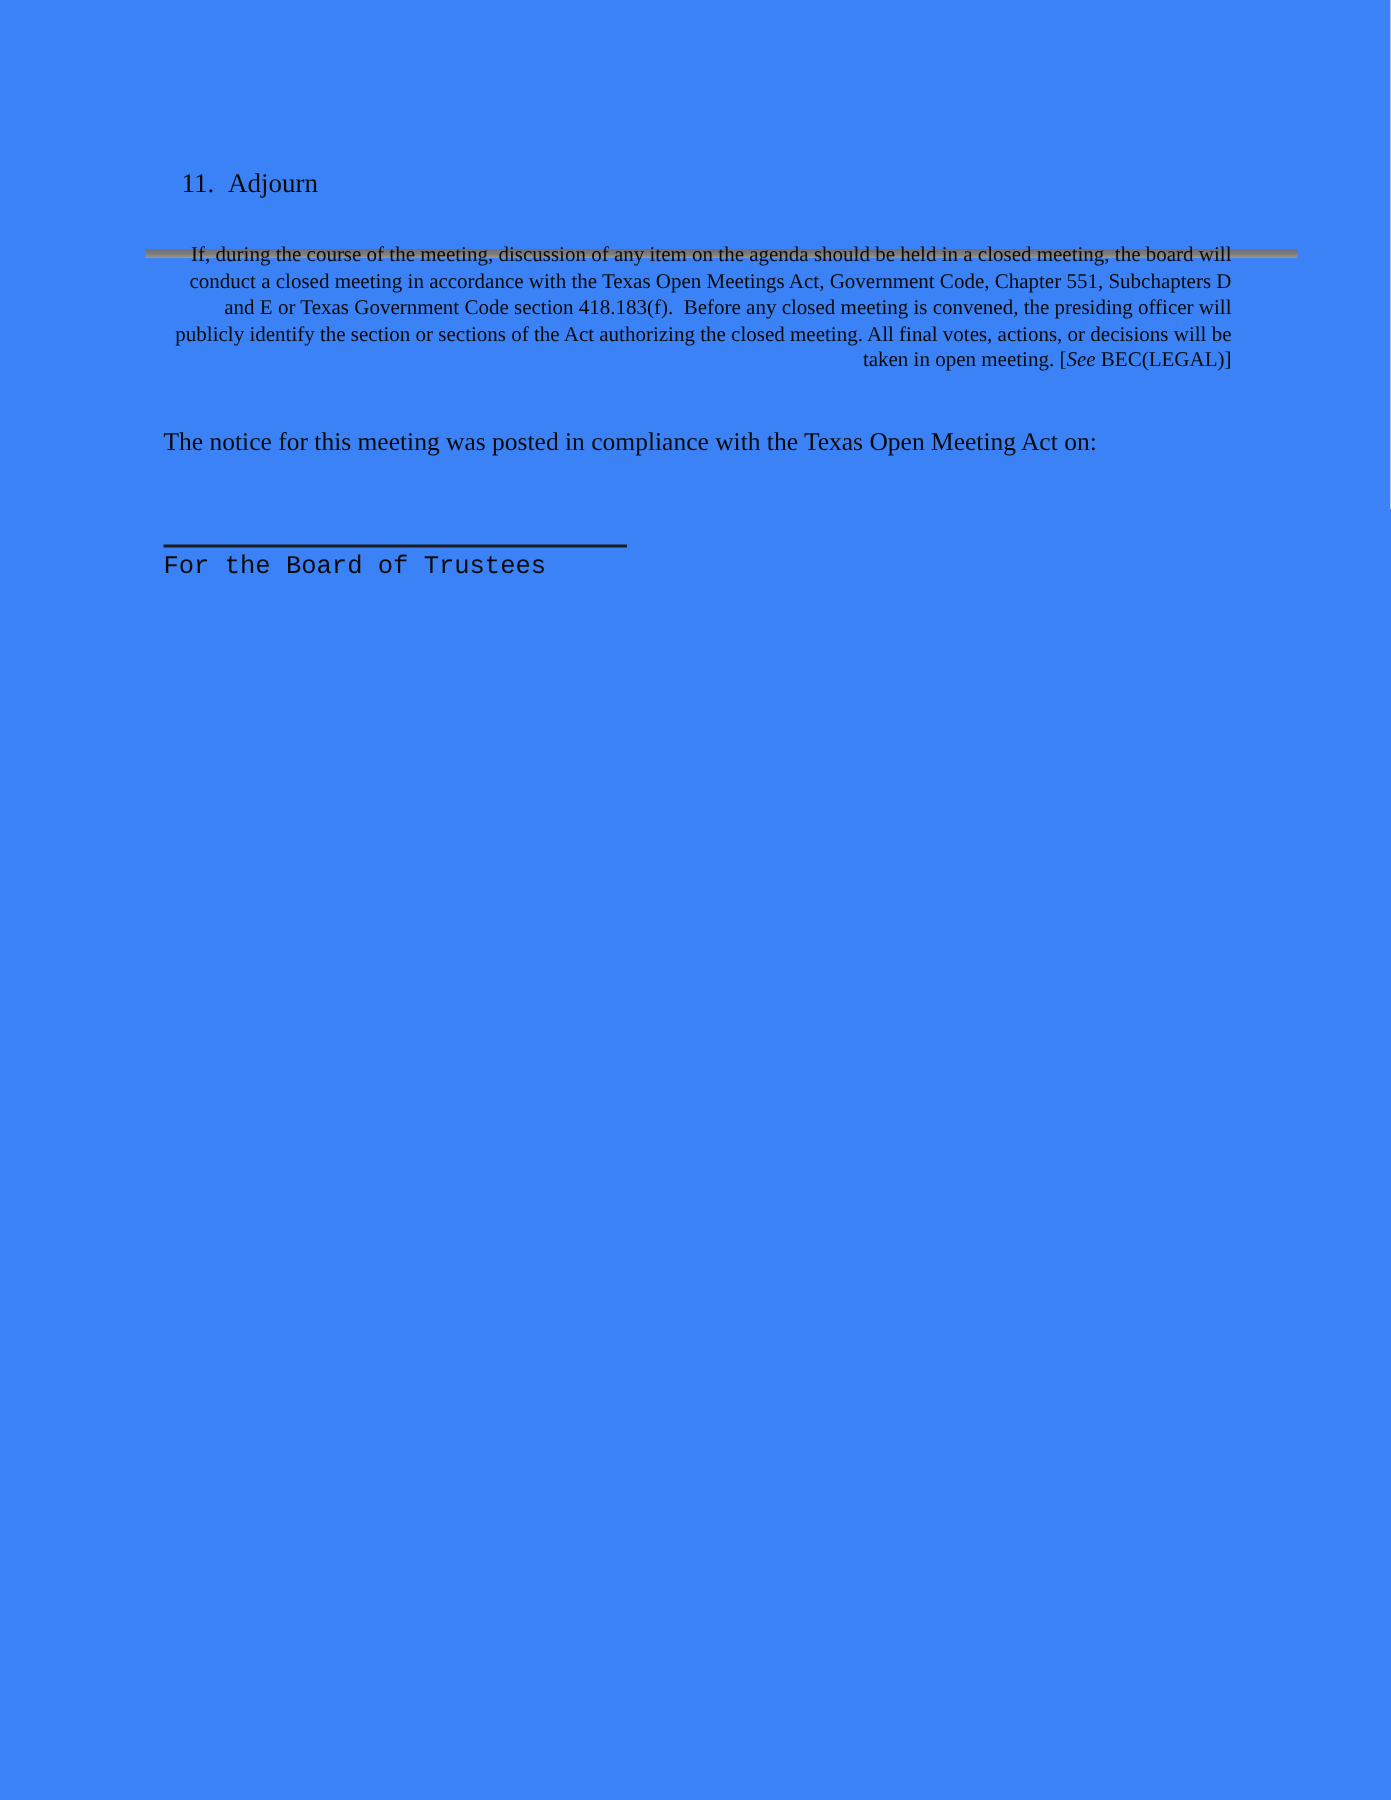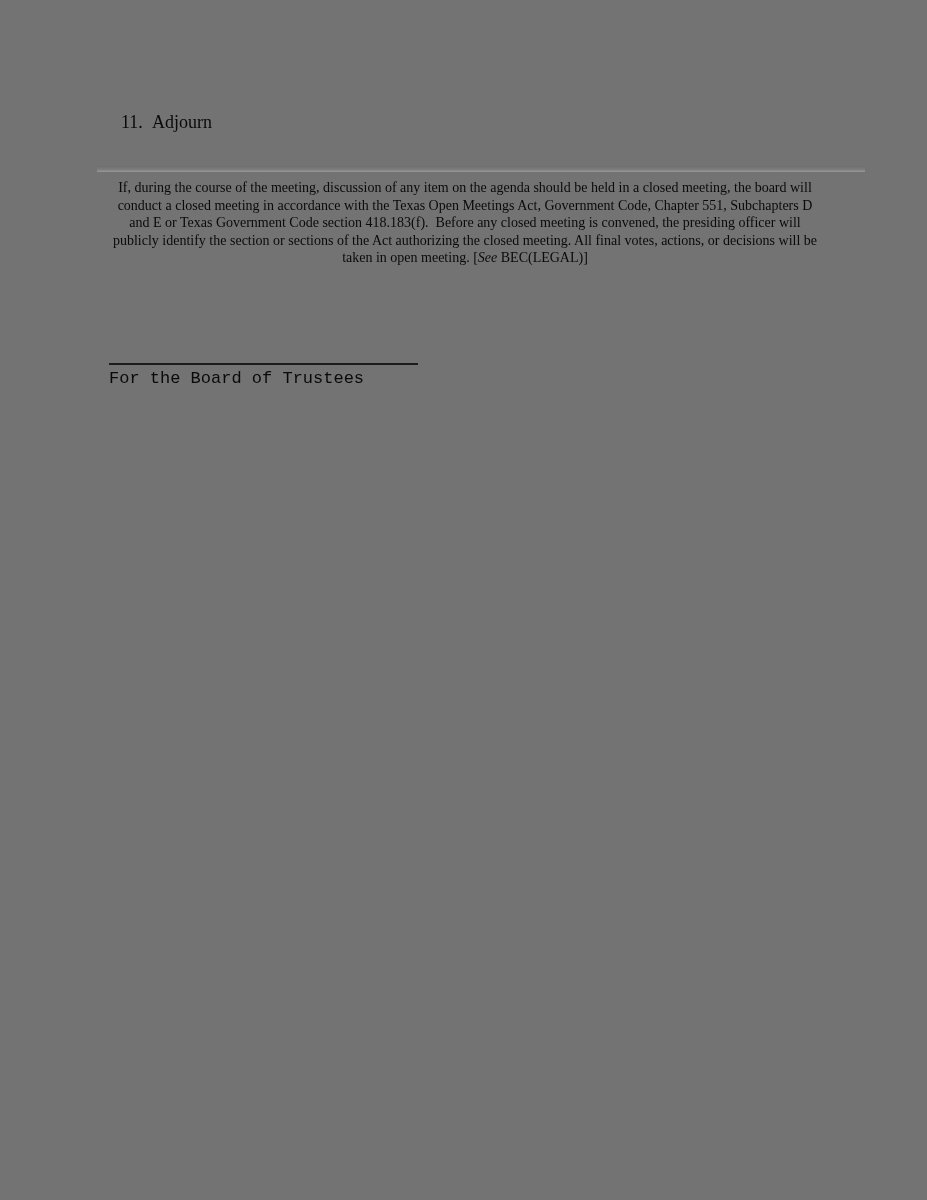--- a/index.html
+++ b/index.html
@@ -4,21 +4,21 @@
 <style>
   html, body {
     margin: 0;
     padding: 0;
     background: #ffffff;
   }
   .page {
     position: relative;
     width: 927px;
     height: 1200px;
-    background: #737373;
+    background: #3b82f6;
     font-family: "Liberation Serif", "DejaVu Serif", serif;
     color: #0a0a0a;
     overflow: hidden;
   }
 
   .agenda-item {
     position: absolute;
     left: 121px;
     top: 112px;
     font-size: 18px;
@@ -35,27 +35,27 @@
     left: 97px;
     top: 166px;
     width: 768px;
     height: 6px;
     background: linear-gradient(to bottom, #6f6f6f 0%, #7c7c7c 55%, #989898 100%);
   }
 
   .legal {
     position: absolute;
     left: 109px;
-    top: 179px;
+    top: 162px;
     width: 712px;
     margin: 0;
     font-size: 14px;
     line-height: 17.5px;
     white-space: pre-wrap;
-    text-align: center;
+    text-align: right;
   }
   .legal em {
     font-style: italic;
   }
 
   .posting {
     position: absolute;
     left: 109px;
     top: 285px;
     width: 740px;
@@ -90,18 +90,19 @@
 <div class="page">
 
   <div class="agenda-item">
     <span class="num">11.</span><span>Adjourn</span>
   </div>
 
   <div class="divider"></div>
 
   <p class="legal"><span>If, during the course of the meeting, discussion of any item on the agenda should be held in a closed meeting, the board will conduct a closed meeting in accordance with the Texas Open Meetings Act, Government Code, Chapter 551, Subchapters D and E or Texas Government Code section 418.183(f).  Before any closed meeting is convened, the presiding officer will publicly identify the section or sections of the Act authorizing the closed meeting. All final votes, actions, or decisions will be taken in open meeting. </span><span>[</span><em>See</em><span> BEC(LEGAL)]</span></p>
 
+  <p class="posting">The notice for this meeting was posted in compliance with the Texas Open Meeting Act on:</p>
 
   <div class="sig-line"></div>
 
   <p class="sig-label">For the Board of Trustees</p>
 
 </div>
 
 </body></html>

